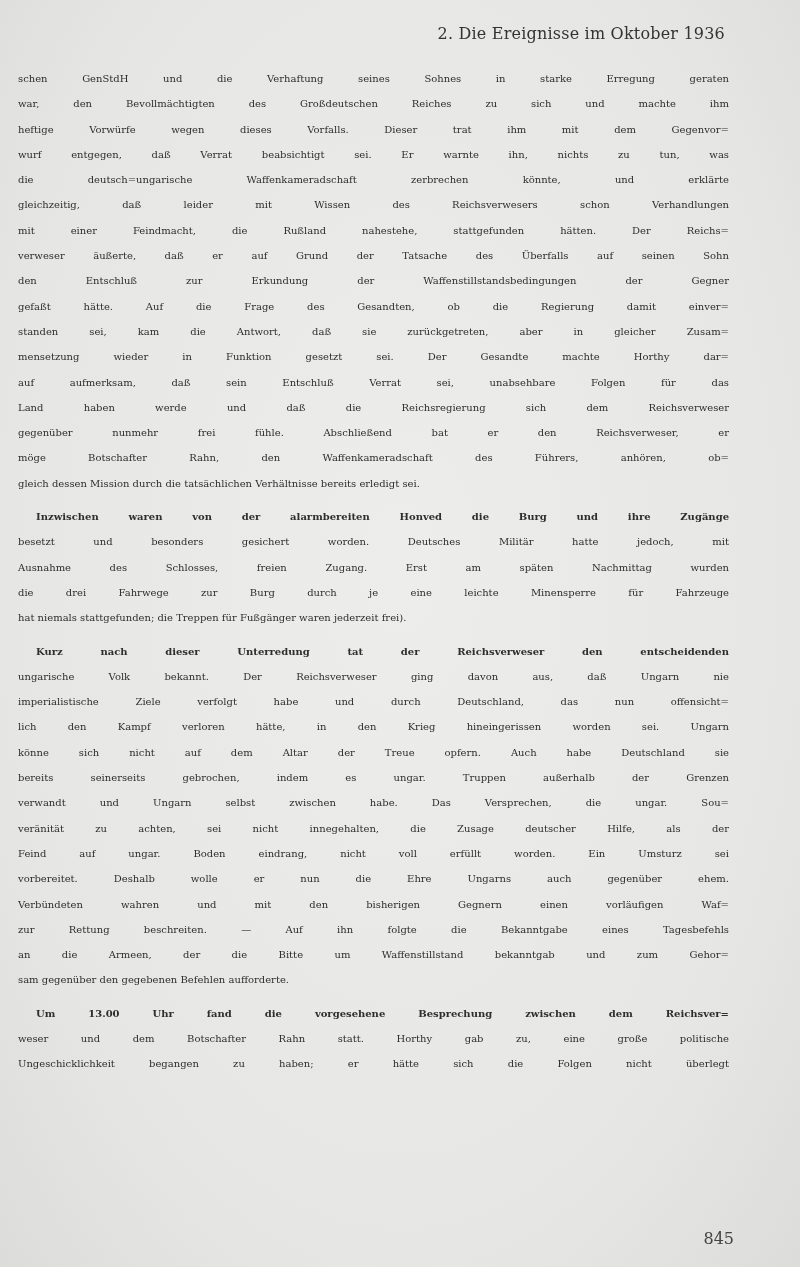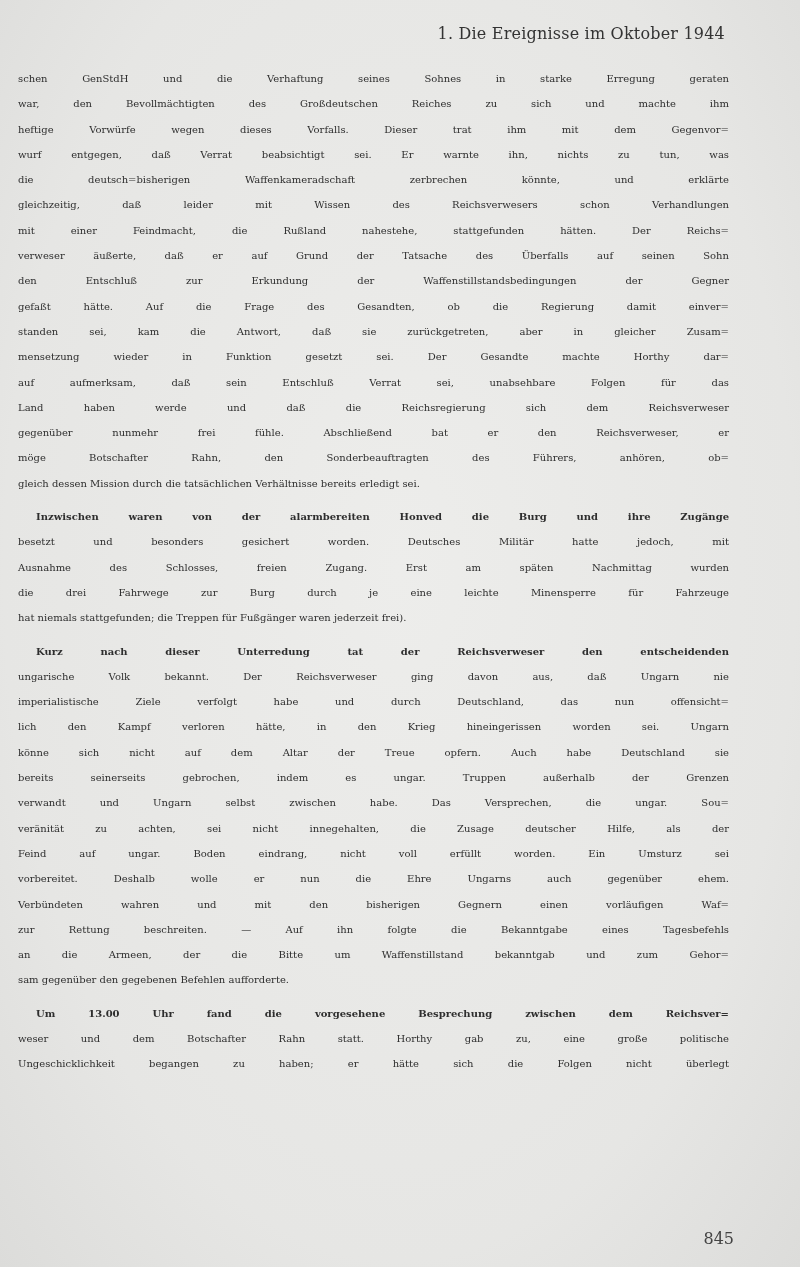--- a/index.html
+++ b/index.html
@@ -62,41 +62,41 @@
       right: 66px;
       font-size: 16px;
       color: #444;
       margin-left: 20px;
     }
   </style>
 </head>
 <body>
 
 <div class="page">
-  <div class="running-head">1. Die Ereignisse im Oktober 1944</div>
+  <div class="running-head">2. Die Ereignisse im Oktober 1936</div>
 
   <div class="body-text">
 
     <div>
       <span class="line">schen GenStdH und die Verhaftung seines Sohnes in starke Erregung geraten</span>
       <span class="line">war, den Bevollmächtigten des Großdeutschen Reiches zu sich und machte ihm</span>
       <span class="line">heftige Vorwürfe wegen dieses Vorfalls. Dieser trat ihm mit dem Gegenvor=</span>
       <span class="line">wurf entgegen, daß Verrat beabsichtigt sei. Er warnte ihn, nichts zu tun, was</span>
-      <span class="line">die deutsch=bisherigen Waffenkameradschaft zerbrechen könnte, und erklärte</span>
+      <span class="line">die deutsch=ungarische Waffenkameradschaft zerbrechen könnte, und erklärte</span>
       <span class="line">gleichzeitig, daß leider mit Wissen des Reichsverwesers schon Verhandlungen</span>
       <span class="line">mit einer Feindmacht, die Rußland nahestehe, stattgefunden hätten. Der Reichs=</span>
       <span class="line">verweser äußerte, daß er auf Grund der Tatsache des Überfalls auf seinen Sohn</span>
       <span class="line">den Entschluß zur Erkundung der Waffenstillstandsbedingungen der Gegner</span>
       <span class="line">gefaßt hätte. Auf die Frage des Gesandten, ob die Regierung damit einver=</span>
       <span class="line">standen sei, kam die Antwort, daß sie zurückgetreten, aber in gleicher Zusam=</span>
       <span class="line">mensetzung wieder in Funktion gesetzt sei. Der Gesandte machte Horthy dar=</span>
       <span class="line">auf aufmerksam, daß sein Entschluß Verrat sei, unabsehbare Folgen für das</span>
       <span class="line">Land haben werde und daß die Reichsregierung sich dem Reichsverweser</span>
       <span class="line">gegenüber nunmehr frei fühle. Abschließend bat er den Reichsverweser, er</span>
-      <span class="line">möge Botschafter Rahn, den Sonderbeauftragten des Führers, anhören, ob=</span>
+      <span class="line">möge Botschafter Rahn, den Waffenkameradschaft des Führers, anhören, ob=</span>
       <span class="line last">gleich dessen Mission durch die tatsächlichen Verhältnisse bereits erledigt sei.</span>
     </div>
     <div class="para-gap"></div>
 
     <div>
       <span class="line indent">Inzwischen waren von der alarmbereiten Honved die Burg und ihre Zugänge</span>
       <span class="line">besetzt und besonders gesichert worden. Deutsches Militär hatte jedoch, mit</span>
       <span class="line">Ausnahme des Schlosses, freien Zugang. Erst am späten Nachmittag wurden</span>
       <span class="line">die drei Fahrwege zur Burg durch je eine leichte Minensperre für Fahrzeuge</span>
       <span class="line last">hat niemals stattgefunden; die Treppen für Fußgänger waren jederzeit frei).</span>

